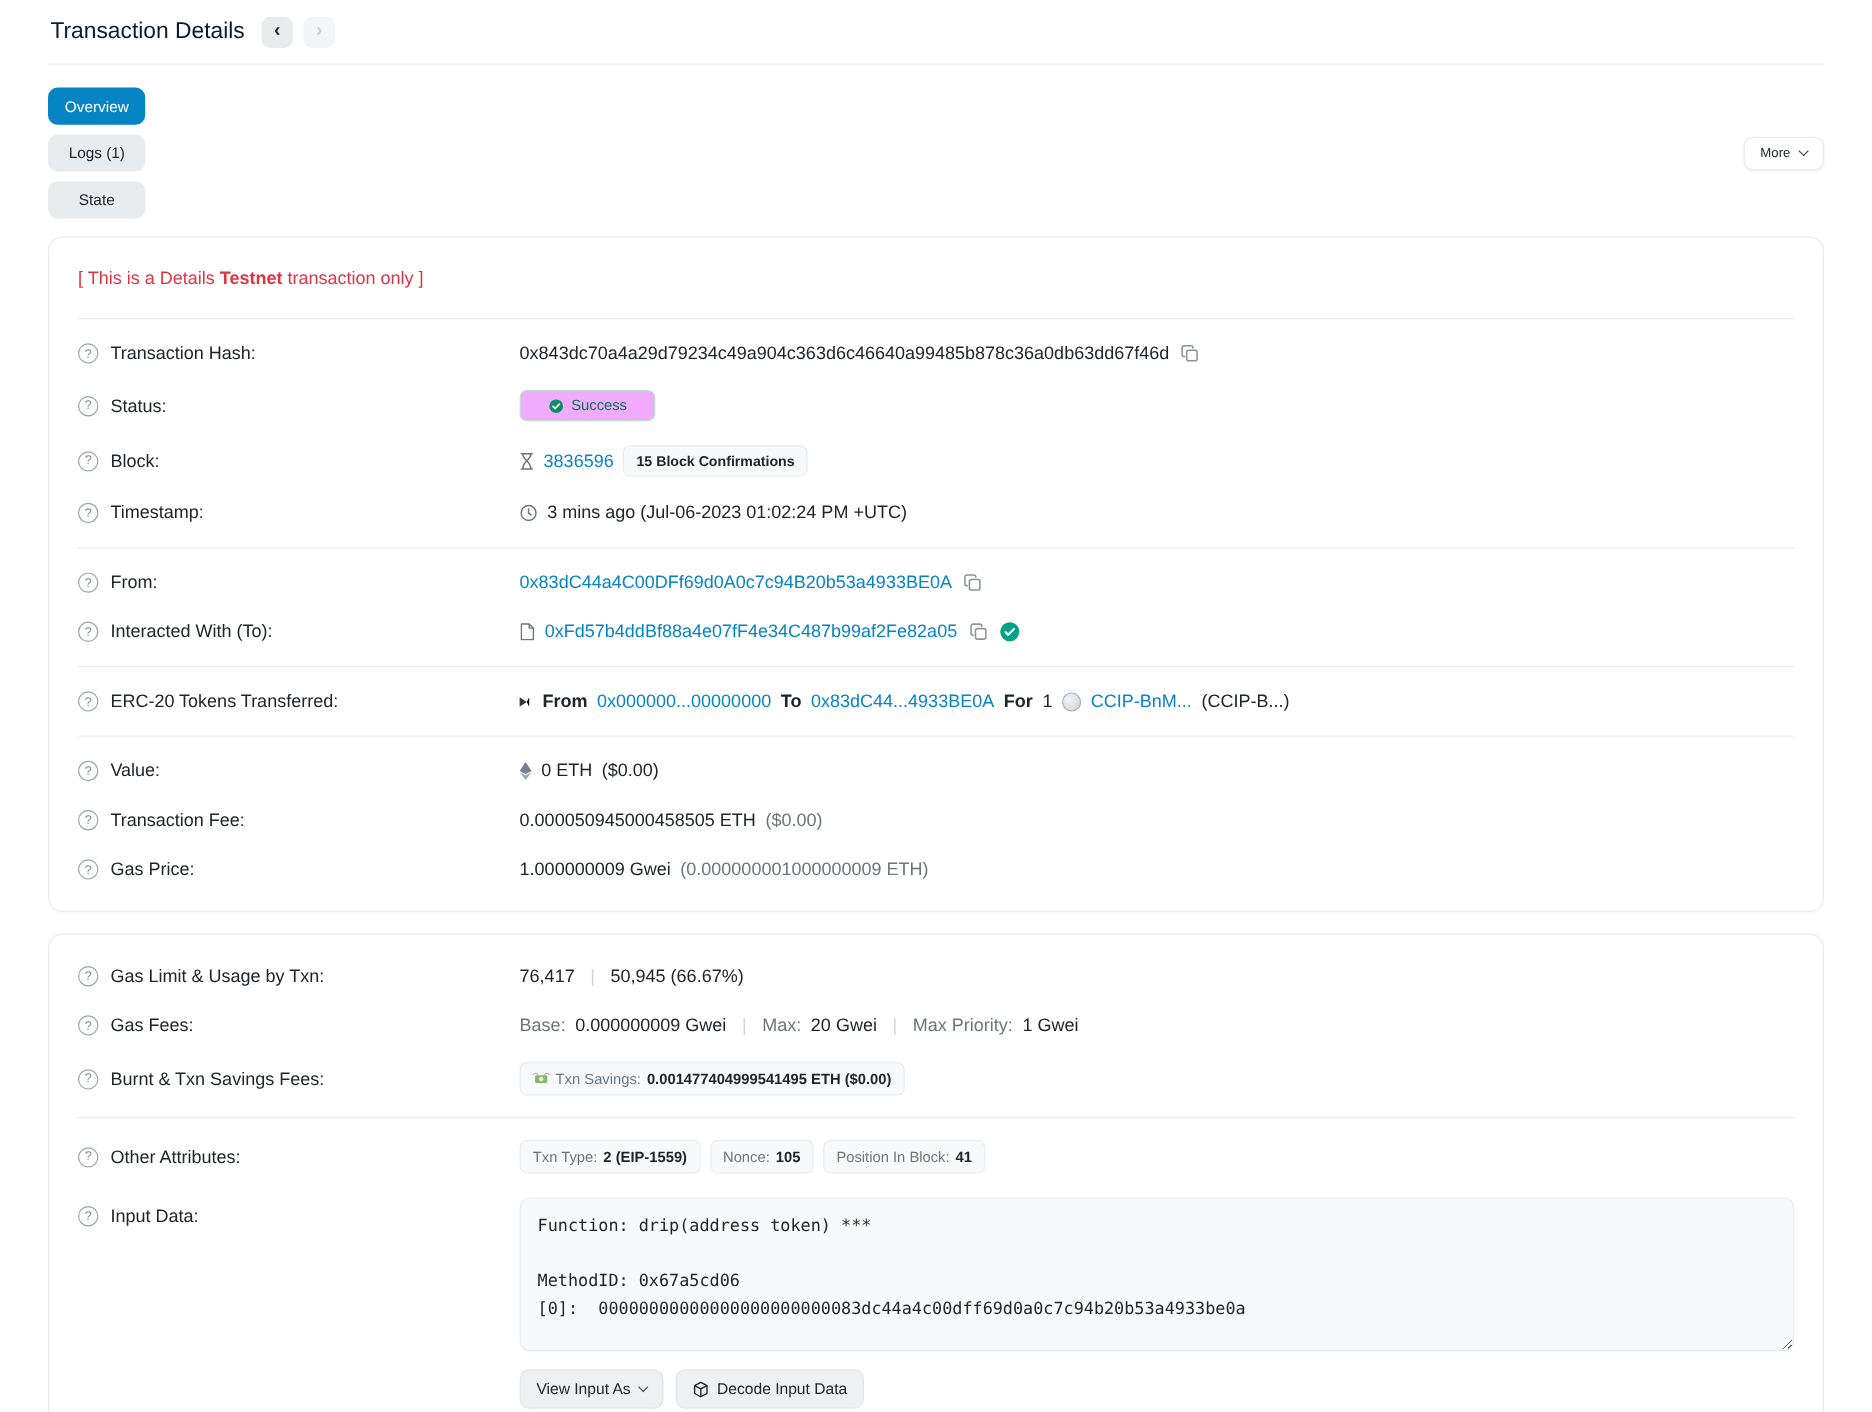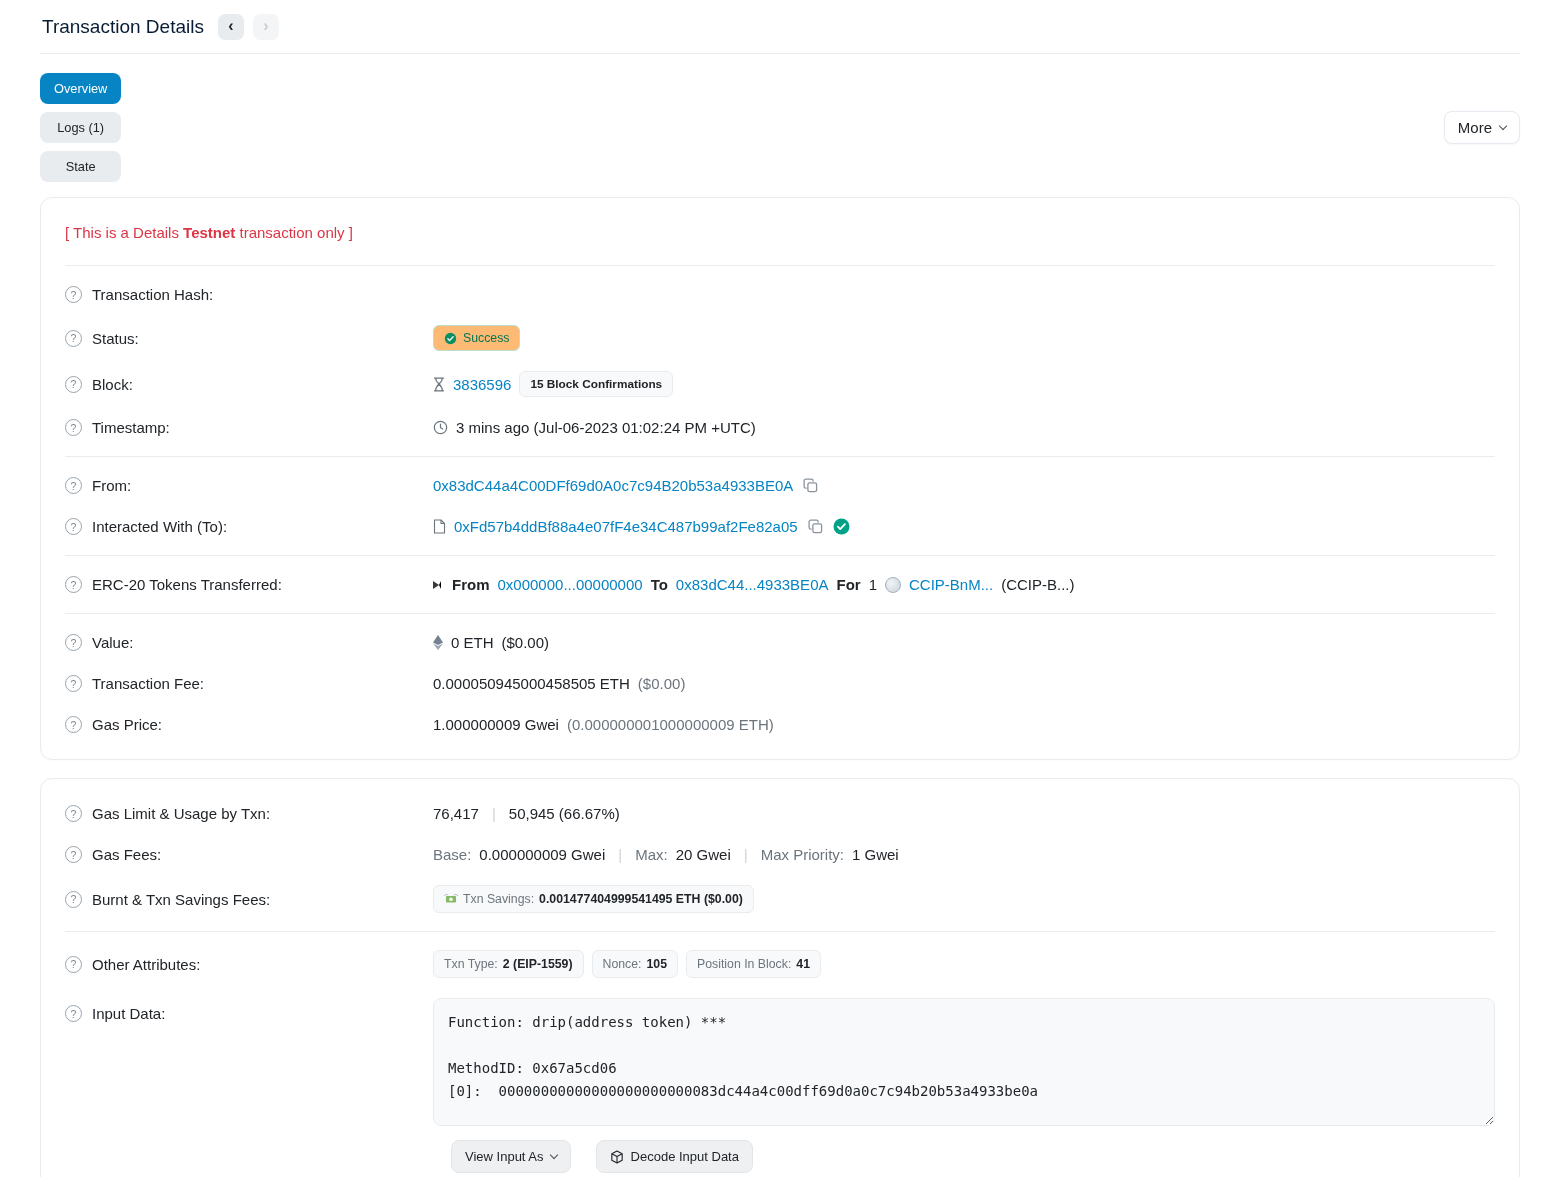--- a/index.html
+++ b/index.html
@@ -16,21 +16,21 @@
   .page-title { font-size: 19px; font-weight: 400; color: #081d35; margin-right: 5px; }
   .nav-btn { width: 26px; height: 26px; border: none; border-radius: 7px; background: #e9ecef; color: #212529;
     font-size: 16px; font-weight: 700; line-height: 1; display: inline-flex; align-items: center; justify-content: center; cursor: pointer; padding-bottom: 2px; }
   .nav-btn.disabled { background: #f4f5f6; color: #c9ced4; }
 
   
   .tabs-row { display: flex; align-items: center; justify-content: space-between; margin: 19px 0 15px; }
   .tabs { display: flex; gap: 8px; flex-direction: column; }
   .tab { border: none; border-radius: 8px; padding: 8px 14px; font-size: 12.8px; background: #e9ecef; color: #212529; cursor: pointer; font-family: inherit; }
   .tab.active { background: #0784c3; color: #fff; }
-  .more-btn { background: #fff; border: 1px solid #e7eaf0; border-radius: 8px; padding: 7px 13px; font-size: 15px;
+  .more-btn { background: #fff; border: 1px solid #e7eaf0; border-radius: 8px; padding: 7px 13px; font-size: 11px;
     display: inline-flex; align-items: center; gap: 8px; color: #212529; cursor: pointer; font-family: inherit; box-shadow: 0 1px 2px rgba(0,0,0,.04); }
   .chev { width: 6px; height: 6px; border-right: 1.6px solid #495057; border-bottom: 1.6px solid #495057; transform: rotate(45deg); display: inline-block; margin-top: -3px; }
 
   
   .card { border: 1px solid #e9ecef; border-radius: 12px; padding: 14px 24px; margin-bottom: 18px; background: #fff; box-shadow: 0 1px 2px rgba(0,0,0,.02); }
   .notice { color: #dc3545; padding: 12px 0 16px; }
   .divider { border-top: 1px solid #e9ecef; margin: 8px 0; }
 
   
   .row { display: flex; align-items: center; padding: 10px 0; min-height: 41px; }
@@ -42,36 +42,36 @@
   .row-content { display: flex; align-items: center; gap: 8px; flex-wrap: wrap; }
   .row-content.block { display: block; flex: 1; }
   .icon { display: inline-flex; align-items: center; flex: none; }
   .link { color: #0784c3; text-decoration: none; cursor: pointer; }
   .muted { color: #6c757d; }
   .semibold { font-weight: 700; }
   .sep { color: #ced4da; padding: 0 5px; }
   .copy-btn { background: none; border: none; padding: 0 2px; cursor: pointer; display: inline-flex; align-items: center; }
 
   
-  .badge-success { display: inline-flex; align-items: center; gap: 6px; background: #fdba74; border: 1px solid #bcdfcd;
-    color: #077453; border-radius: 6px; padding: 5px 10px; font-size: 12.3px; font-weight: 500; }
+  .badge-success { display: inline-flex; align-items: center; gap: 6px; background: #f0abfc; border: 1px solid #bcdfcd;
+    color: #077453; border-radius: 6px; padding: 5px 23px; font-size: 12.3px; font-weight: 500; }
   .badge-confirm { background: #f8f9fa; border: 1px solid #e9ecef; border-radius: 6px; padding: 5px 10px; font-size: 11.8px; font-weight: 700; color: #212529; }
   .badge-gray { background: #f8f9fa; border: 1px solid #e9ecef; border-radius: 6px; padding: 6px 10px; font-size: 12.3px;
     display: inline-flex; gap: 5px; align-items: center; }
   .b-label { color: #6c757d; }
   .b-value { font-weight: 700; color: #212529; }
 
   
   .tri { width: 0; height: 0; border-top: 4.5px solid transparent; border-bottom: 4.5px solid transparent; border-left: 6.5px solid #343a40;
     display: inline-block; margin-right: 3px; cursor: pointer; background: none; padding: 0; }
   .token-icon { width: 16px; height: 16px; border-radius: 50%; border: 1.5px solid #9fb0c0;
     background: radial-gradient(circle at 35% 35%, #f2f5f8, #c9d2da); display: inline-block; flex: none; }
   .input-box { width: 100%; height: 128px; resize: vertical; background: #f8f9fa; border: 1px solid #e9ecef; border-radius: 8px;
     padding: 12px 14px; font-family: "DejaVu Sans Mono", monospace; font-size: 14px; color: #212529; line-height: 1.65; outline: none; }
-  .input-actions { display: flex; gap: 25px; margin-top: 11px; margin-left: 18px; }
+  .input-actions { display: flex; gap: 10px; margin-top: 11px; }
   .btn-light { background: #eef0f2; border: 1px solid #e3e6e9; border-radius: 8px; padding: 8px 13px; font-size: 13px; color: #212529;
     display: inline-flex; align-items: center; gap: 7px; cursor: pointer; font-family: inherit; }
 </style>
 </head>
 <body>
 
 <div class="page">
 
   <div class="page-header">
     <h1 class="page-title">Transaction Details</h1>
@@ -96,20 +96,29 @@
     <div class="notice">
       <span>[ This is a Details </span><b>Testnet</b><span> transaction only ]</span>
     </div>
 
     <div class="divider"></div>
 
     <div class="row">
       <div class="row-label">
         <span class="q-icon">?</span>
         <span>Transaction Hash:</span>
+      </div>
+      <div class="row-content">
+        <span>0x843dc70a4a29d79234c49a904c363d6c46640a99485b878c36a0db63dd67f46d</span>
+        <button class="copy-btn">
+          <svg width="15" height="15" viewBox="0 0 16 16" fill="none" stroke="#8b949e" stroke-width="1.4" stroke-linejoin="round" stroke-linecap="round">
+              <rect x="5.2" y="5.2" width="9.3" height="9.3" rx="1.8"></rect>
+              <path d="M10.8 3.2V3a1.8 1.8 0 0 0-1.8-1.8H3A1.8 1.8 0 0 0 1.2 3v6a1.8 1.8 0 0 0 1.8 1.8h.3"></path>
+            </svg>
+        </button>
       </div>
     </div>
 
     <div class="row">
       <div class="row-label">
         <span class="q-icon">?</span>
         <span>Status:</span>
       </div>
       <div class="row-content">
         <span class="badge-success">

